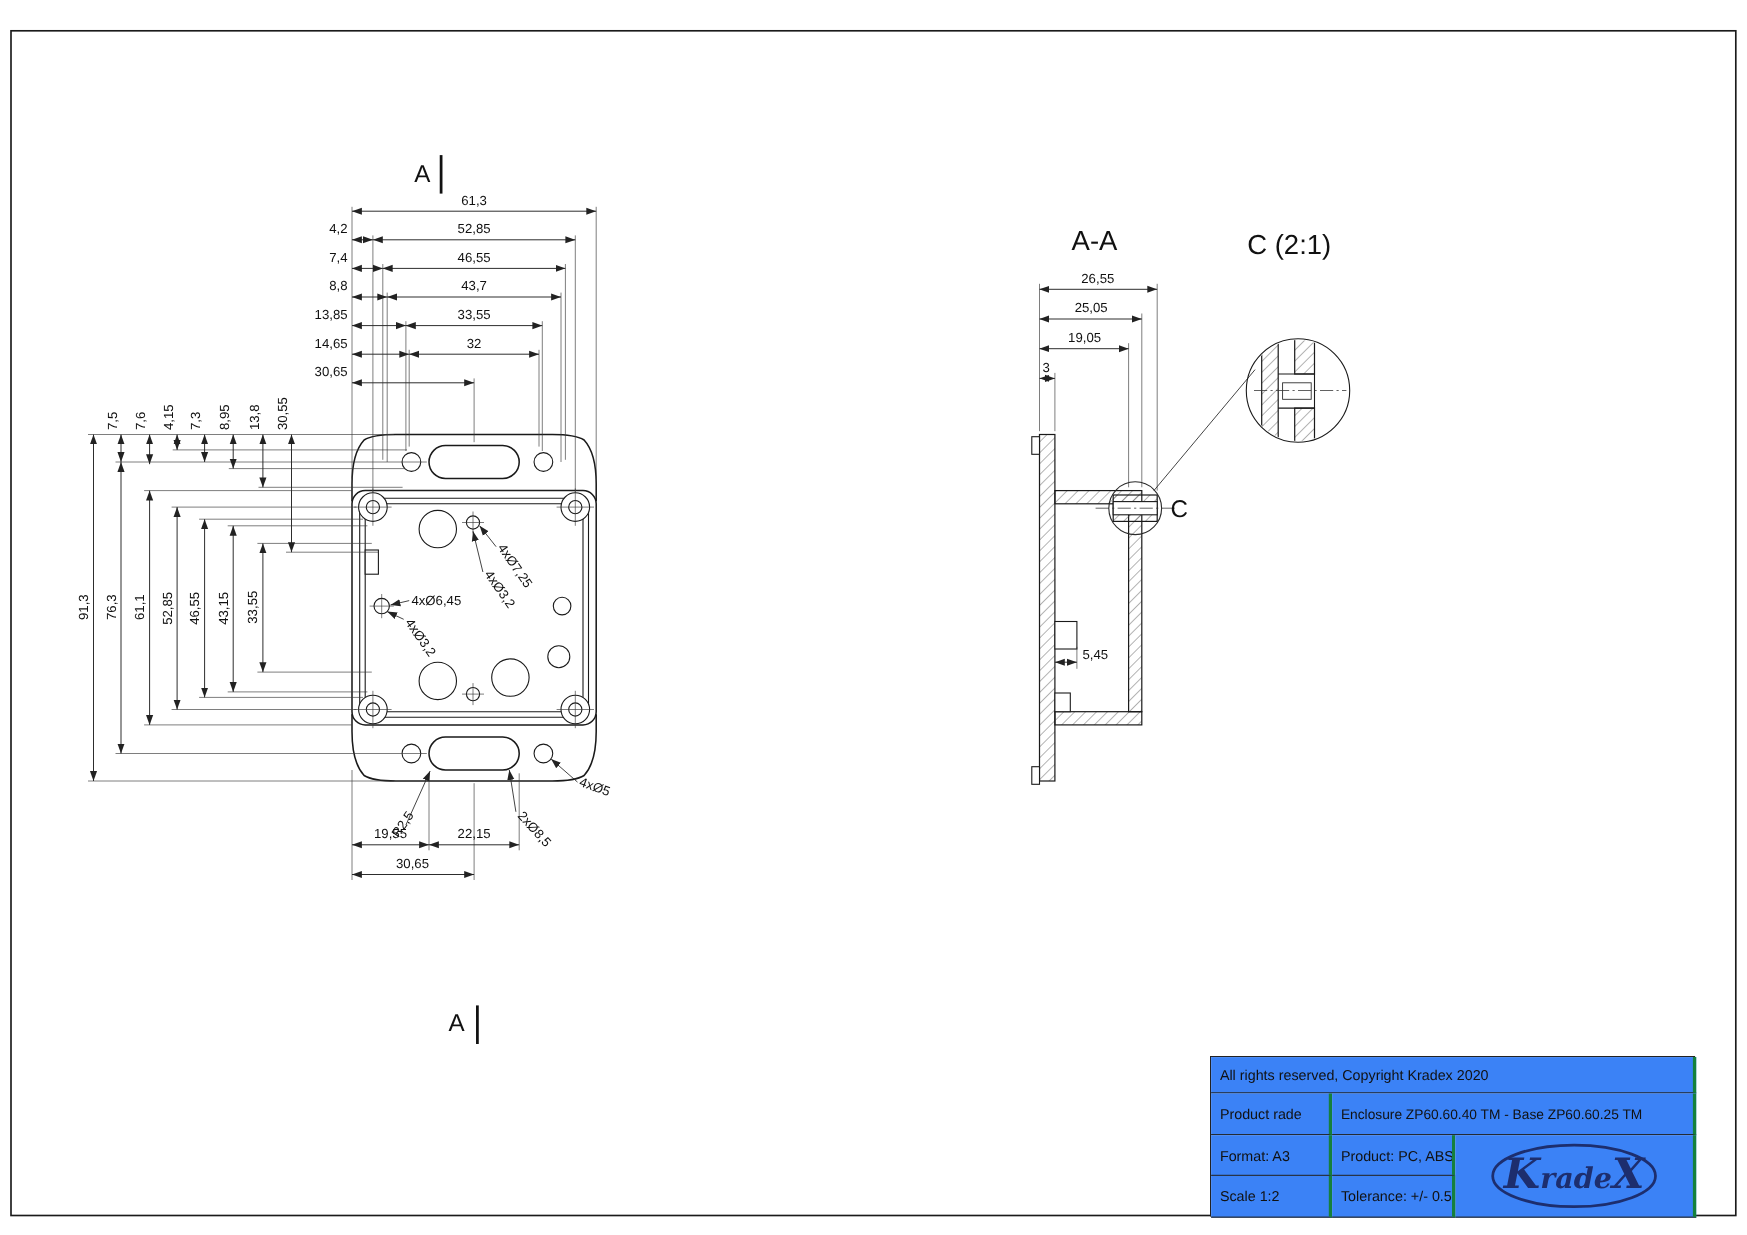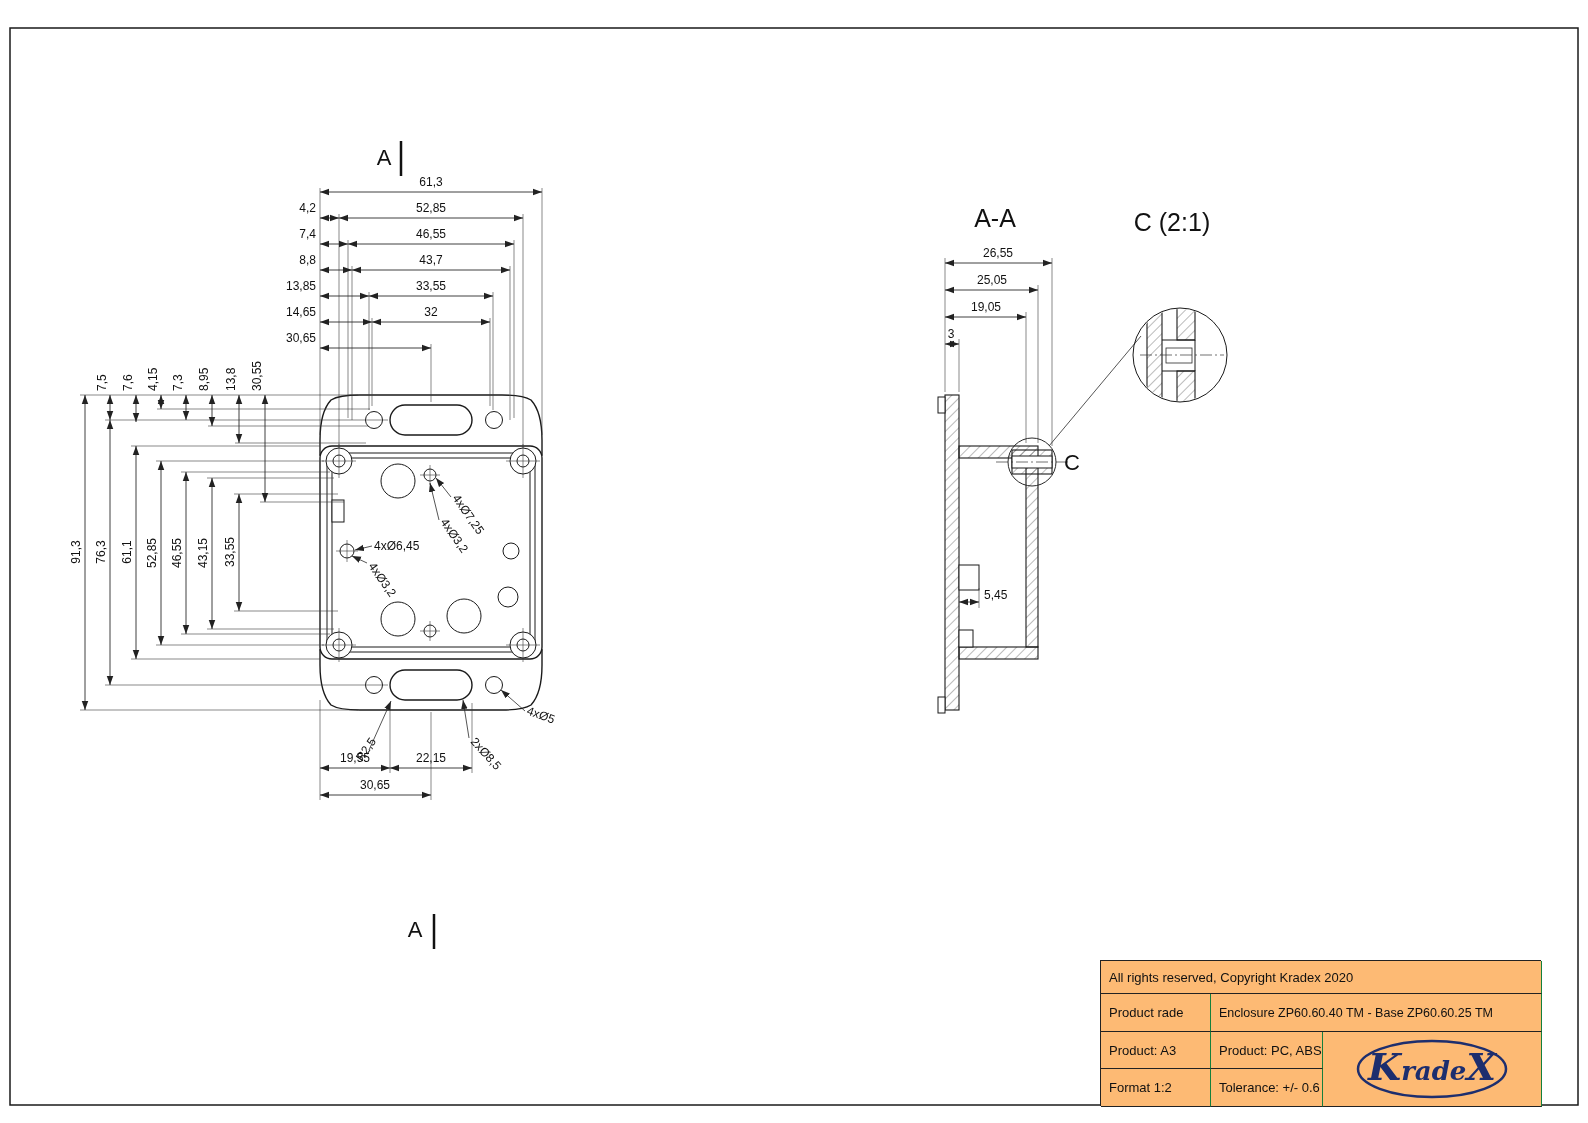--- a/index.html
+++ b/index.html
@@ -20,22 +20,22 @@
   .dimtext  { font:12px "Liberation Sans", sans-serif; fill:#111; }
   .biglabel { font:25px "Liberation Sans", sans-serif; fill:#111; }
   .clabel   { font:22px "Liberation Sans", sans-serif; fill:#111; }
 
   .titleblock {
     position:absolute; left:1100px; top:960px; width:441px; height:146px;
     display:grid; grid-template-columns:110px 112px 219px; grid-template-rows:33px 38px 37px 38px;
     background:#fff; color:#111; font-size:13px;
     border-top:1px solid #222; border-left:1px solid #222;
   }
-  .tb-cell { border-right:1px solid #15803d; border-bottom:1px solid #222;
-             display:flex; align-items:center; padding:0 8px; background:#fdba74; overflow:hidden; white-space:nowrap; }
+  .tb-cell { border-right:3px solid #15803d; border-bottom:1px solid #222;
+             display:flex; align-items:center; padding:0 8px; background:#3b82f6; overflow:hidden; white-space:nowrap; }
   .tb-copy { grid-column:1/4; }
   .tb-val  { grid-column:2/4; font-size:12.5px;text-align:center; }
   .tb-logo { grid-column:3/4; grid-row:3/5; justify-content:center; padding:0; }
 </style>
 </head>
 <body>
 
 <div class="page">
 
 <svg class="sheet" width="1588" height="1123" viewBox="0 0 1588 1123">
@@ -320,25 +320,25 @@
       <line class="cl" x1="1140" y1="355" x2="1224" y2="355"></line>
     </g>
     <circle cx="1180" cy="355" r="47" fill="none" stroke="#1a1a1a" stroke-width="1"></circle>
   </g>
 </svg>
 
 <div class="titleblock">
   <div class="tb-cell tb-copy">All rights reserved, Copyright Kradex 2020</div>
   <div class="tb-cell">Product rade</div>
   <div class="tb-cell tb-val">Enclosure ZP60.60.40 TM - Base ZP60.60.25 TM</div>
-  <div class="tb-cell">Product: A3</div>
+  <div class="tb-cell">Format: A3</div>
   <div class="tb-cell">Product: PC, ABS</div>
   <div class="tb-cell tb-logo">
     <svg width="200" height="72" viewBox="0 0 200 72">
       <ellipse cx="100" cy="36" rx="74" ry="28" fill="none" stroke="#1d2e6e" stroke-width="2.5"></ellipse>
       <text x="100" y="47" text-anchor="middle" font-family="DejaVu Serif, serif" font-style="italic" font-weight="bold" fill="#1d2e6e"><tspan font-size="38">K</tspan><tspan font-size="26">rade</tspan><tspan font-size="38">X</tspan></text>
     </svg>
   </div>
-  <div class="tb-cell">Format 1:2</div>
-  <div class="tb-cell">Tolerance: +/- 0.6</div>
+  <div class="tb-cell">Scale 1:2</div>
+  <div class="tb-cell">Tolerance: +/- 0.5</div>
 </div>
 
 </div>
 
 </body></html>

